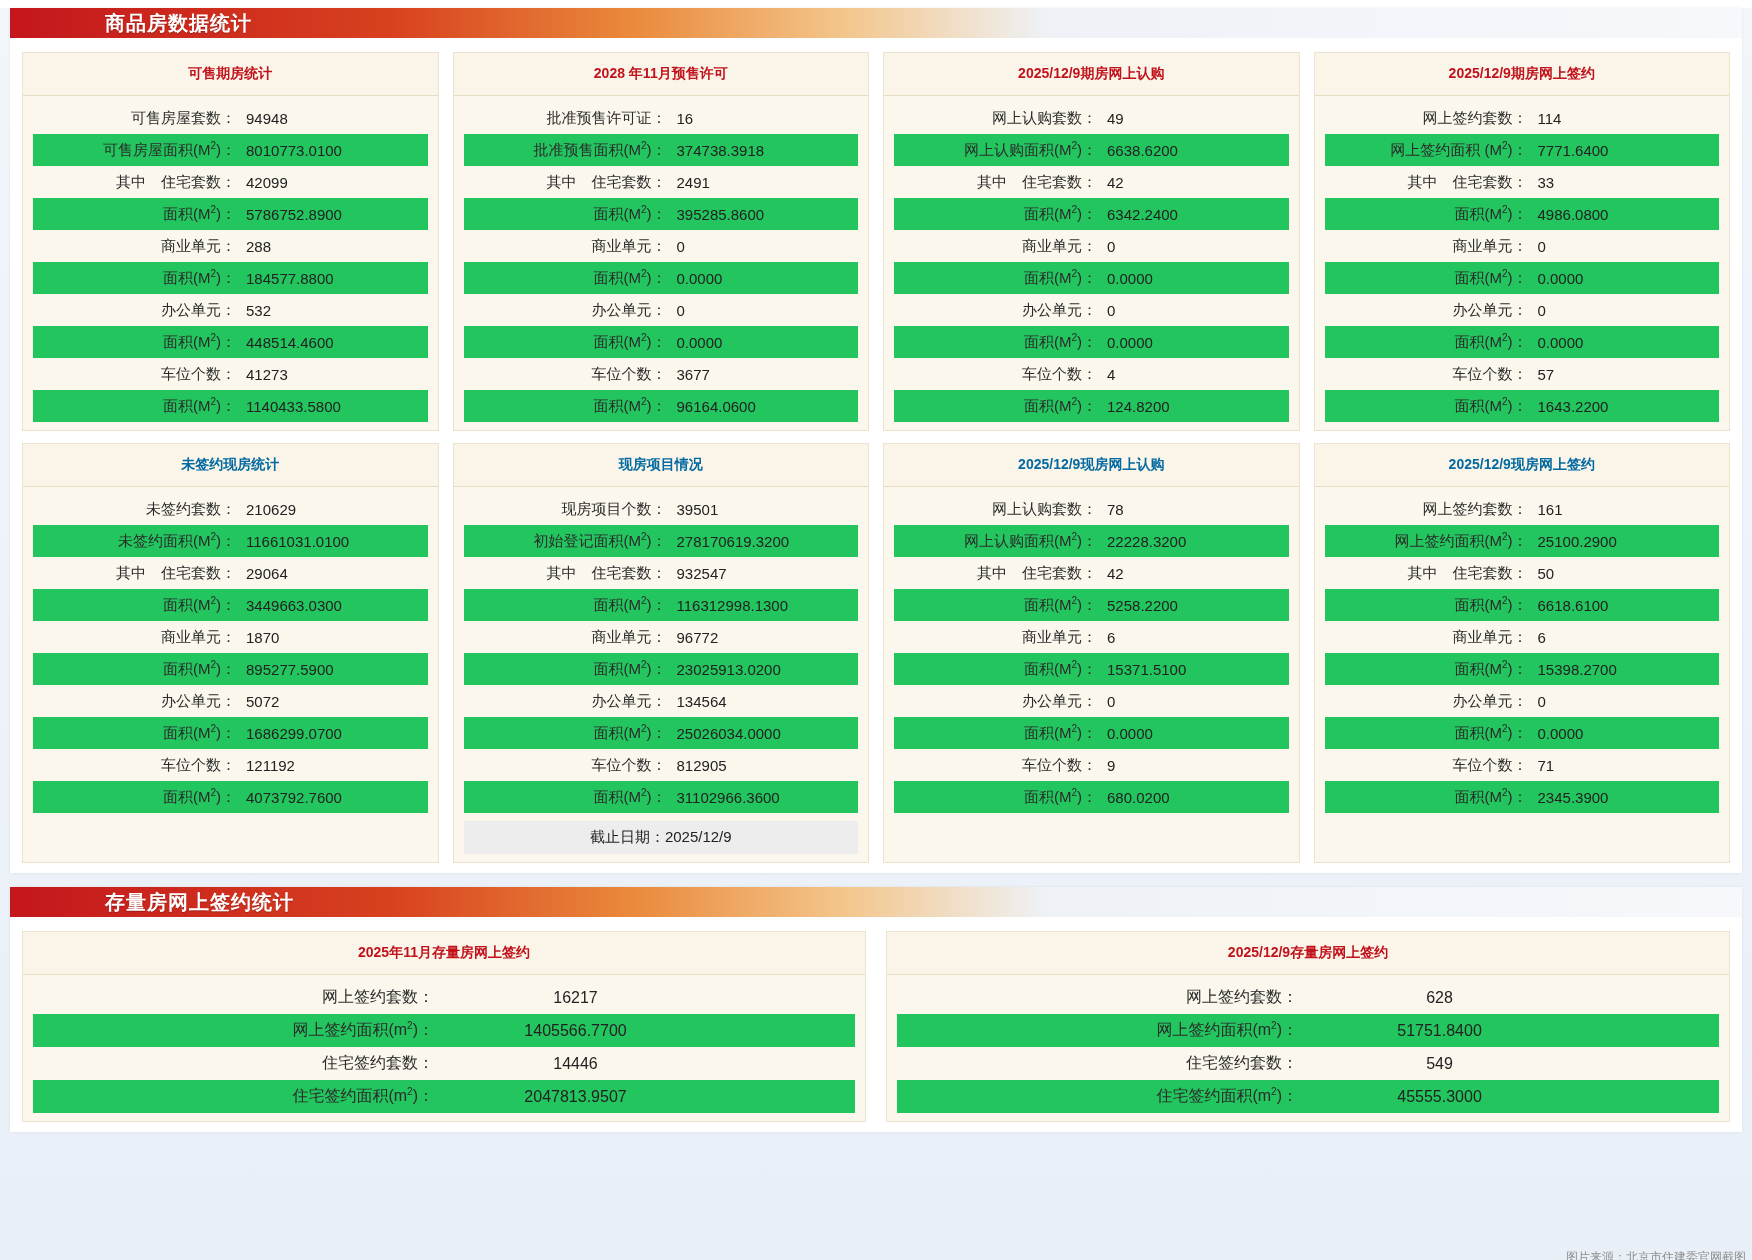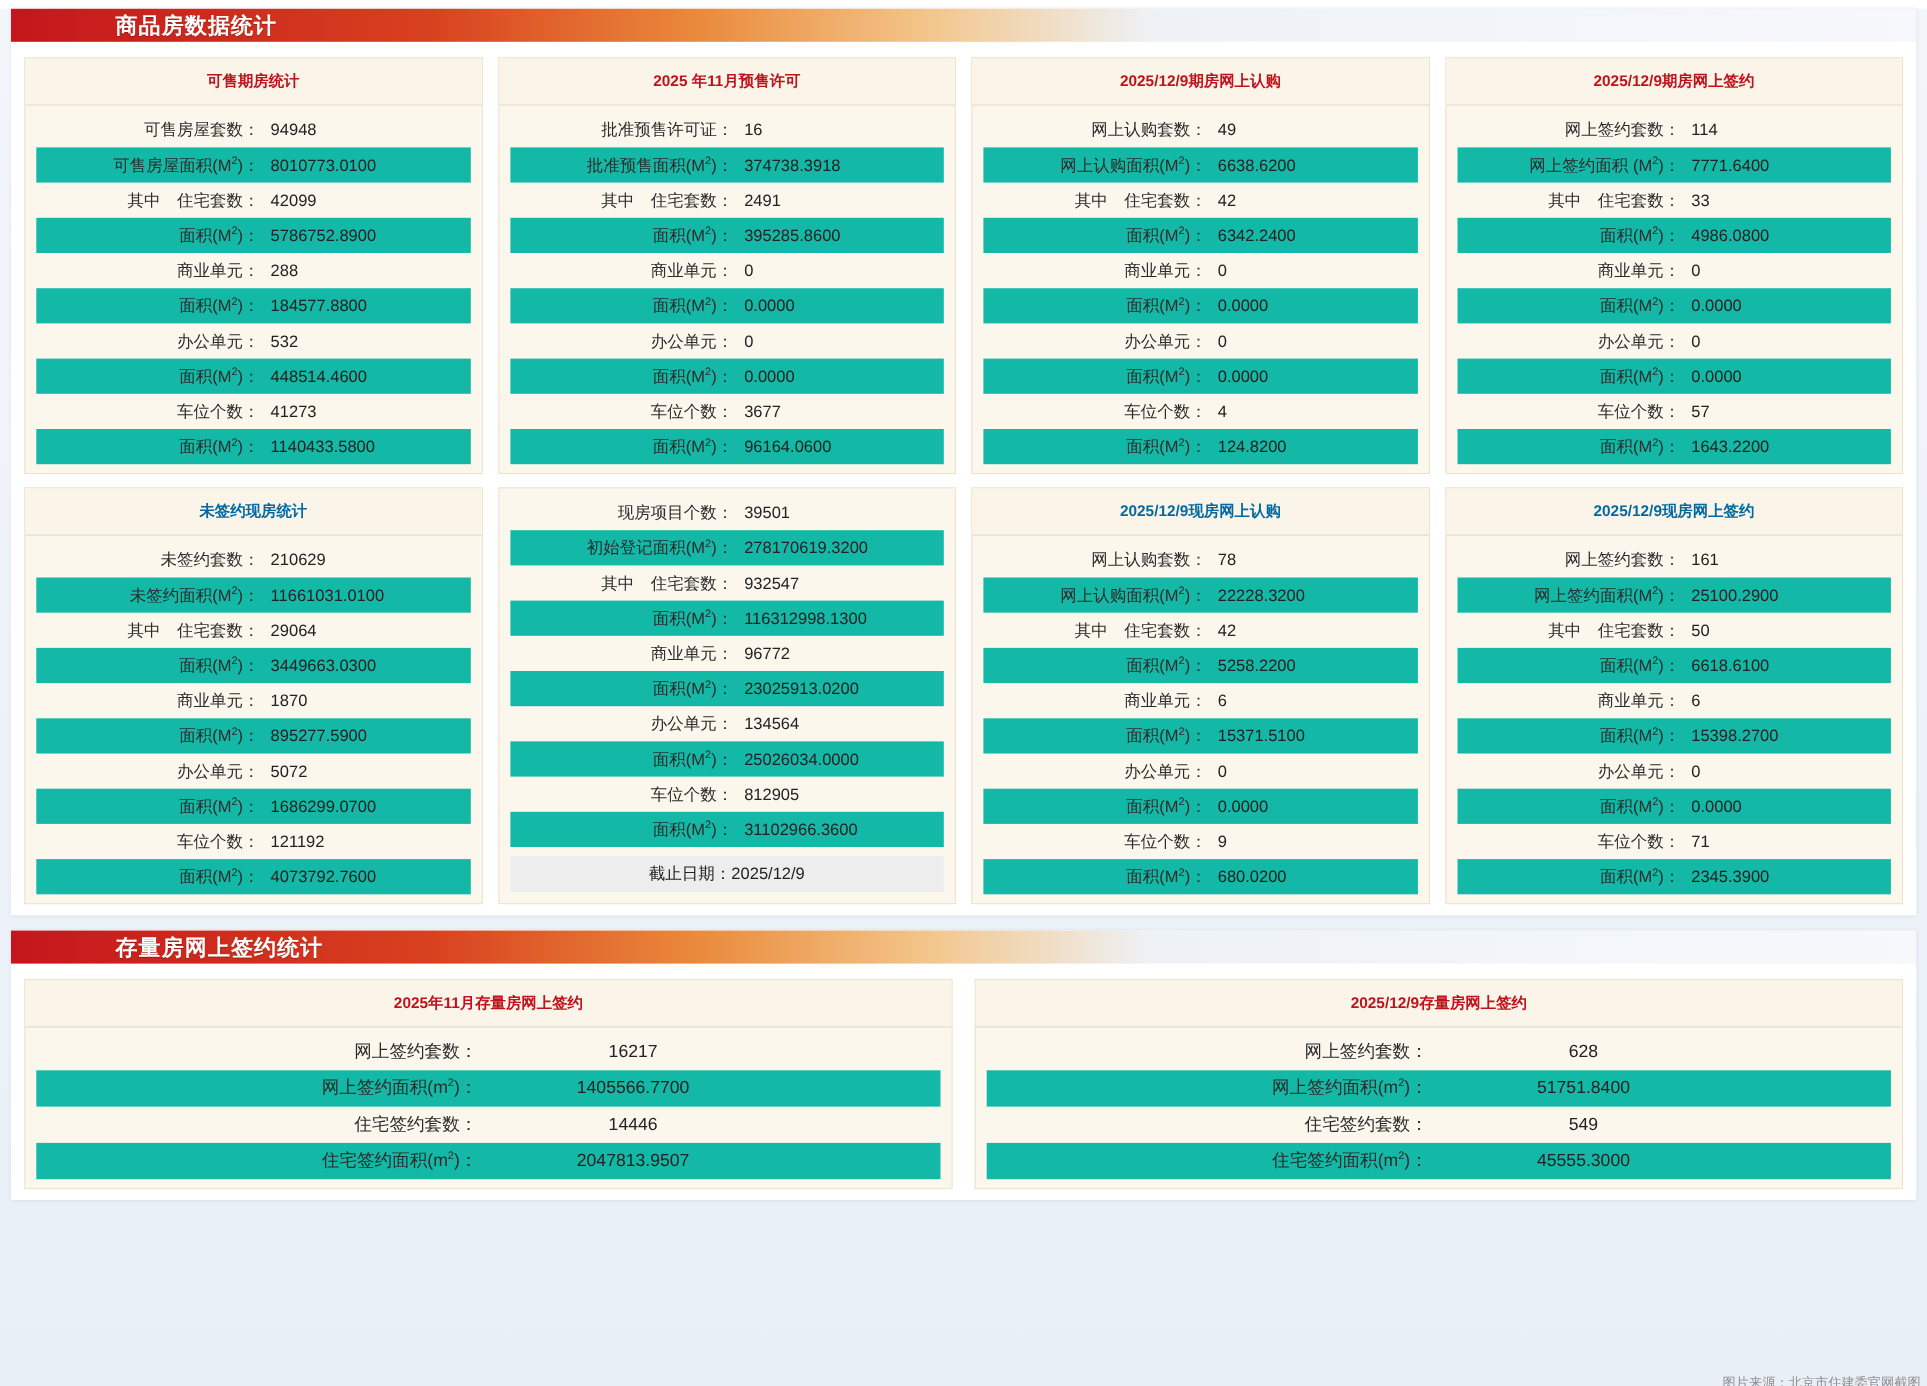--- a/index.html
+++ b/index.html
@@ -82,21 +82,21 @@
   .t-red { color: #c1121c; }
   .t-blue { color: #0369a1; }
 
   .rows { padding: 6px 10px 0 10px; }
   .row {
     display: flex;
     align-items: center;
     height: 32px;
     font-size: 15px;
   }
-  .row.alt { background: #14b8a6; }
+  .row.alt { background: #22c55e; }
   .lbl {
     flex: 0 0 54%;
     text-align: right;
     padding-right: 10px;
     color: #2b2b2b;
     white-space: nowrap;
     box-sizing: border-box;
   }
   .val {
     flex: 1 1 auto;
@@ -183,21 +183,21 @@
                 <div class="val">41273</div>
               </div>
             <div class="row alt">
                 <div class="lbl">面积(M<sup>2</sup>)：</div>
                 <div class="val">1140433.5800</div>
               </div>
           </div>
         </div>
 
         <div class="card">
-          <div class="card-title t-red">2025 年11月预售许可</div>
+          <div class="card-title t-red">2028 年11月预售许可</div>
           <div class="rows">
             <div class="row">
                 <div class="lbl">批准预售许可证：</div>
                 <div class="val">16</div>
               </div>
             <div class="row alt">
                 <div class="lbl">批准预售面积(M<sup>2</sup>)：</div>
                 <div class="val">374738.3918</div>
               </div>
             <div class="row">
@@ -372,20 +372,21 @@
                 <div class="val">121192</div>
               </div>
             <div class="row alt">
                 <div class="lbl">面积(M<sup>2</sup>)：</div>
                 <div class="val">4073792.7600</div>
               </div>
           </div>
         </div>
 
         <div class="card">
+          <div class="card-title t-blue">现房项目情况</div>
           <div class="rows">
             <div class="row">
                 <div class="lbl">现房项目个数：</div>
                 <div class="val">39501</div>
               </div>
             <div class="row alt">
                 <div class="lbl">初始登记面积(M<sup>2</sup>)：</div>
                 <div class="val">278170619.3200</div>
               </div>
             <div class="row">

